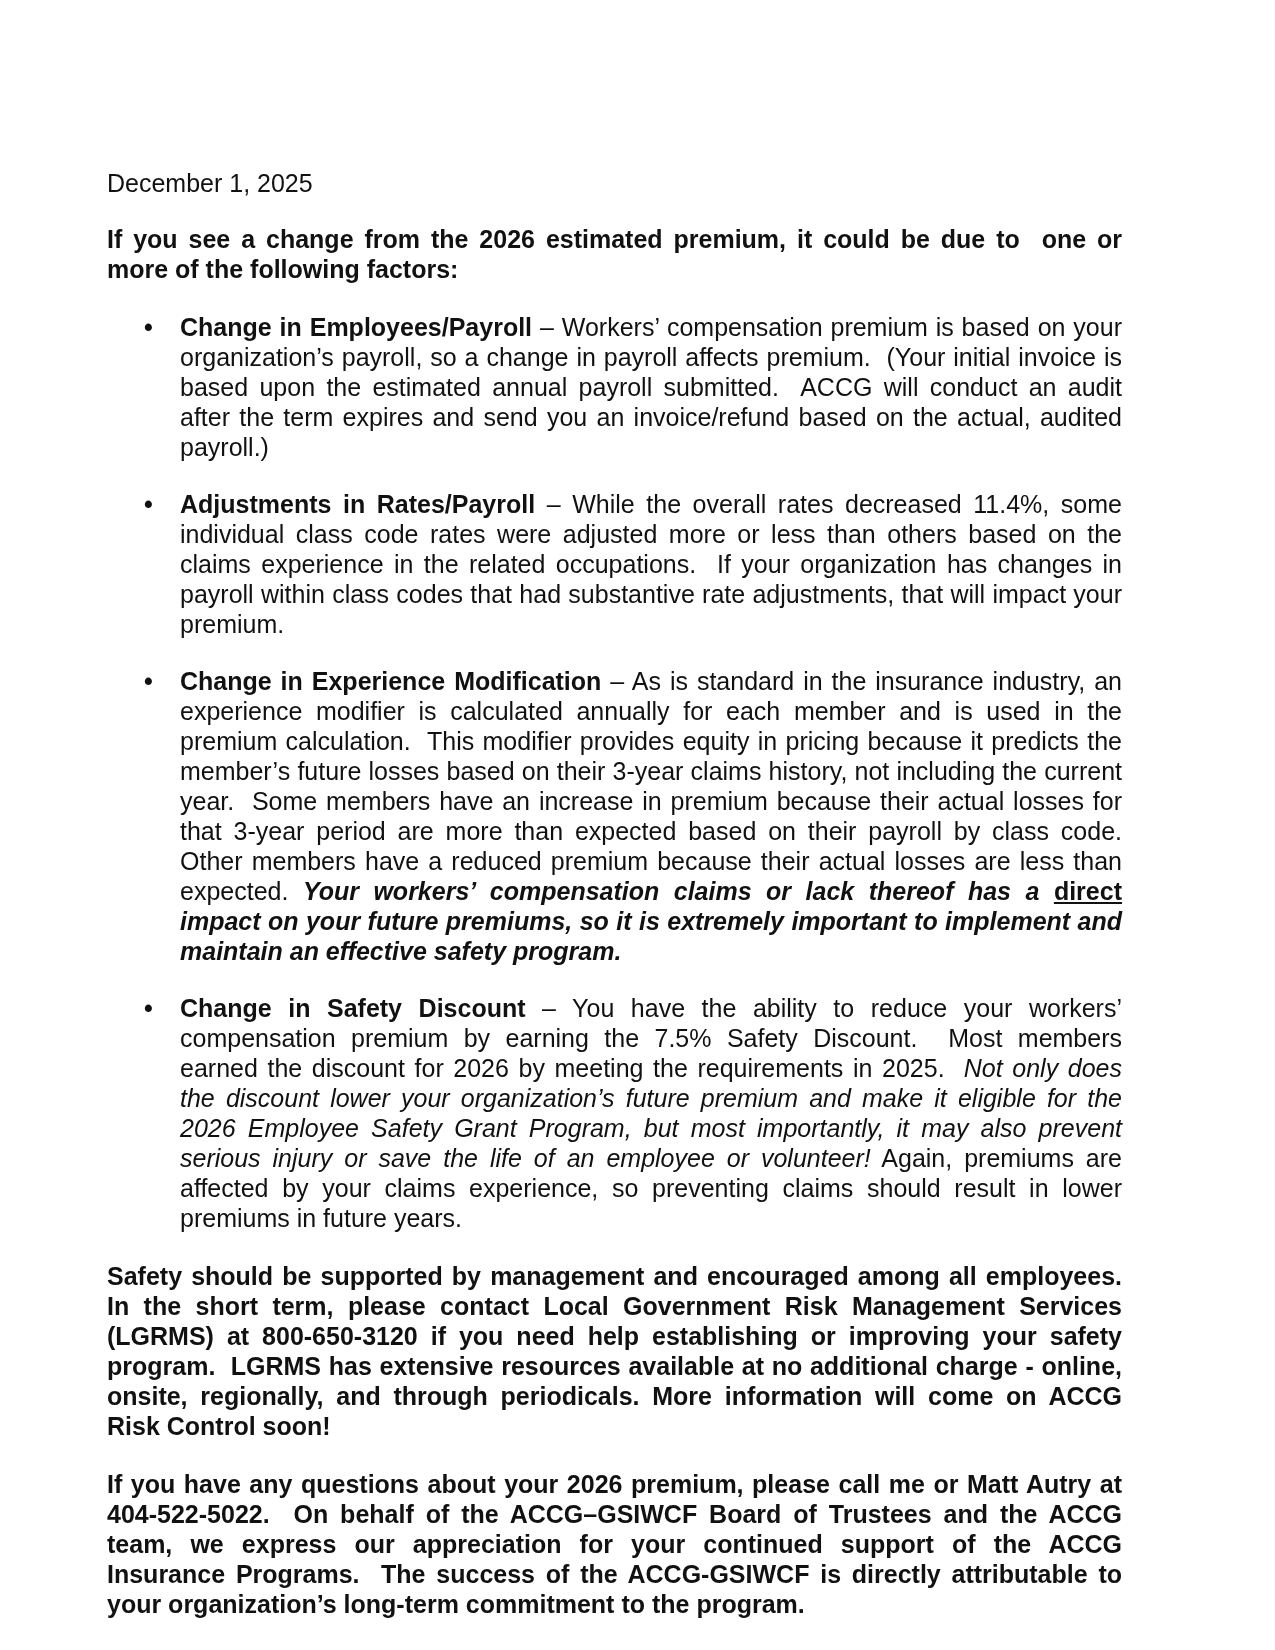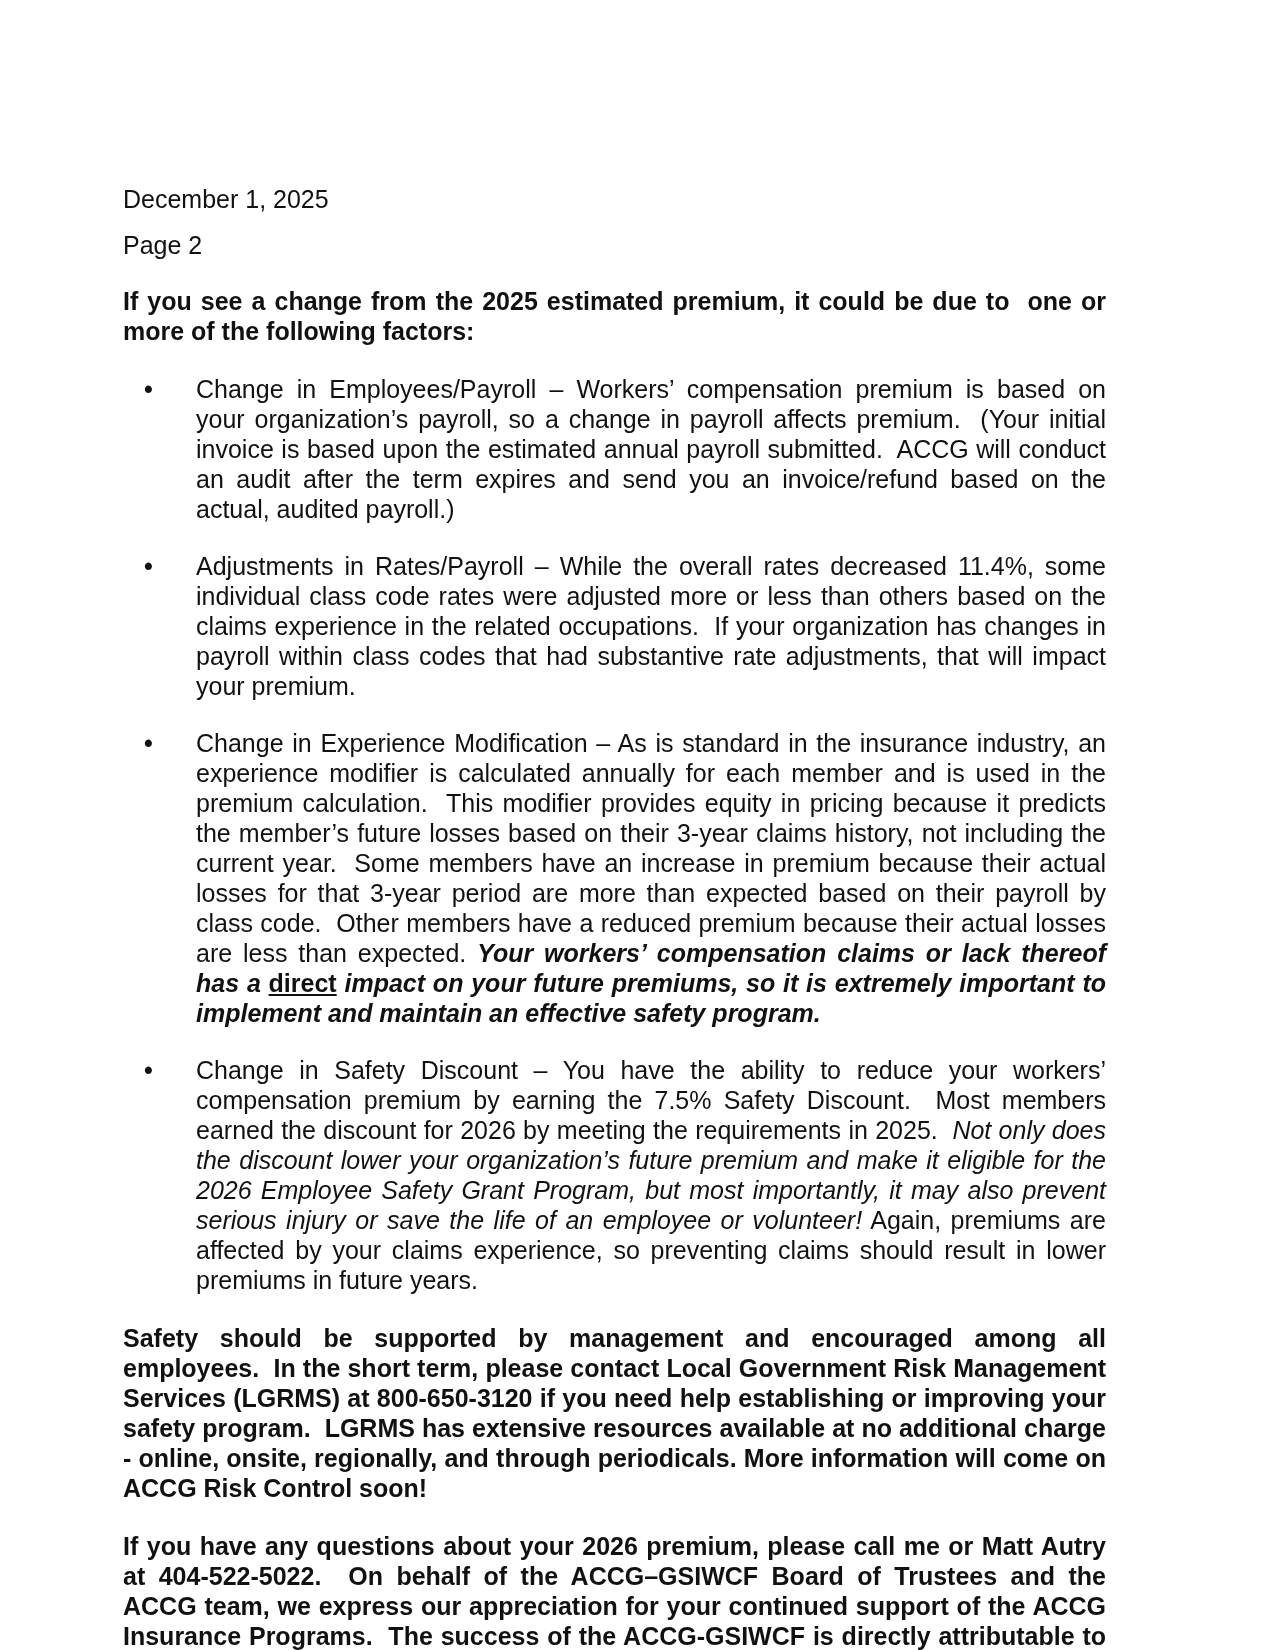--- a/index.html
+++ b/index.html
@@ -20,21 +20,21 @@
   .page {
     box-sizing: border-box;
     width: 1275px;
     height: 1650px;
     padding: 168px 153px 0 107px;
   }
   .content {
     width: 1015px;
   }
   p, div.line {
-    margin: 16px;
+    margin: 0;
     white-space: pre-wrap;
   }
   .header-block {
     margin-bottom: 26px;
   }
   .intro {
     font-weight: bold;
     text-align: justify;
     margin-bottom: 28px;
   }
@@ -48,45 +48,44 @@
     padding-left: 73px;
     margin-bottom: 27px;
     text-align: justify;
   }
   .bullet-dot {
     position: absolute;
     left: 37px;
     top: 0;
     font-weight: bold;
   }
-  .b-title { font-weight: normal; }
+  .b-title { font-weight: bold; }
   .b-bold { font-weight: bold; font-style: italic; }
   .b-bold-underline { font-weight: bold; text-decoration: underline; }
   .b-bold-italic { font-weight: normal; font-style: italic; }
   .closing {
     text-align: justify;
     margin-top: 28px;
     font-weight: bold;
   }
   .closing:first-of-type {
     margin-top: 32px;
   }
 </style>
 </head>
 <body>
 
 <div class="page">
   <div class="content">
 
     <div class="header-block">
       <div class="line">December 1, 2025</div>
-      <div class="line">Page 2</div>
     </div>
 
-    <p class="intro">If you see a change from the 2025 estimated premium, it could be due to  one or more of the following factors:</p>
+    <p class="intro">If you see a change from the 2026 estimated premium, it could be due to  one or more of the following factors:</p>
 
     <ul class="factors">
 
       <li>
         <span class="bullet-dot">•</span>
         <p><span class="b-title">Change in Employees/Payroll</span><span> – </span><span>Workers’ compensation premium is based on your organization’s payroll, so a change in payroll affects premium.  (Your initial invoice is based upon the estimated annual payroll submitted.  ACCG will conduct an audit after the term expires and send you an invoice/refund based on the actual, audited payroll.)</span></p>
       </li>
 
       <li>
         <span class="bullet-dot">•</span>

